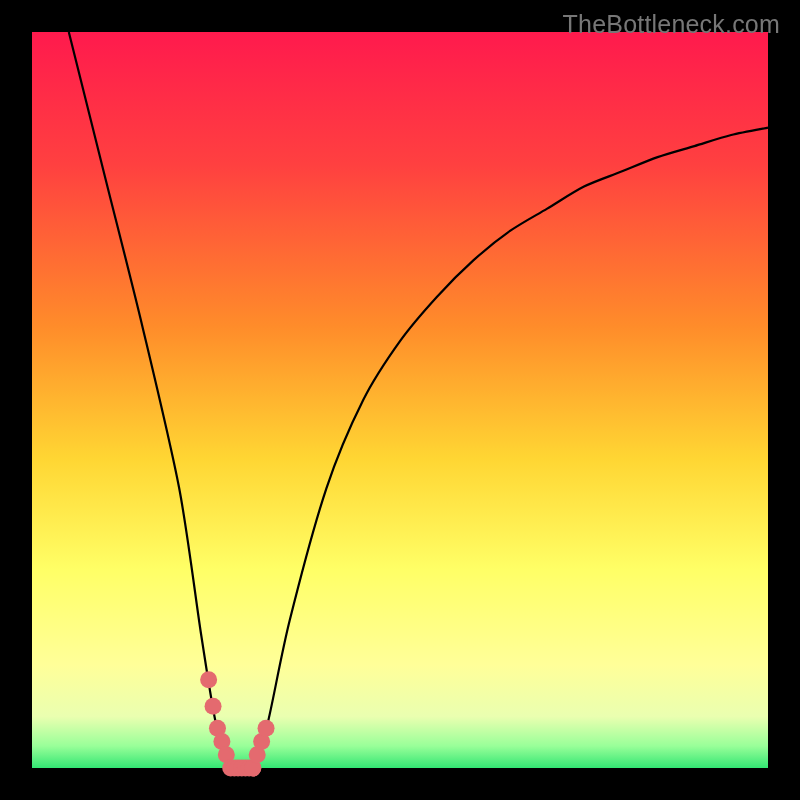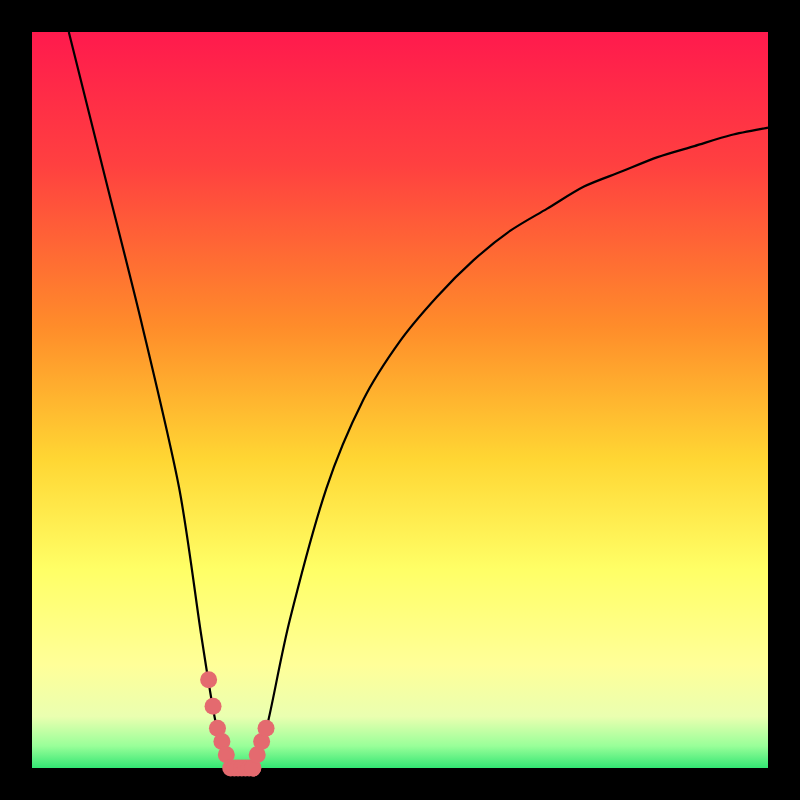--- a/index.html
+++ b/index.html
@@ -69,13 +69,14 @@
         <circle cx="241.76" cy="768" r="8.5" fill="#e46a6f"></circle>
         <circle cx="245.44" cy="768" r="8.5" fill="#e46a6f"></circle>
         <circle cx="249.11999999999998" cy="768" r="8.5" fill="#e46a6f"></circle>
         <circle cx="252.79999999999998" cy="768" r="8.5" fill="#e46a6f"></circle>
         <circle cx="252.79999999999998" cy="768" r="8.5" fill="#e46a6f"></circle>
         <circle cx="257.216" cy="754.752" r="8.5" fill="#e46a6f"></circle>
         <circle cx="261.63200000000006" cy="741.504" r="8.5" fill="#e46a6f"></circle>
         <circle cx="266.04800000000006" cy="728.2559999999999" r="8.5" fill="#e46a6f"></circle>
       </g>
   </svg>
+  <div class="watermark">TheBottleneck.com</div>
 </div>
 
 </body></html>

